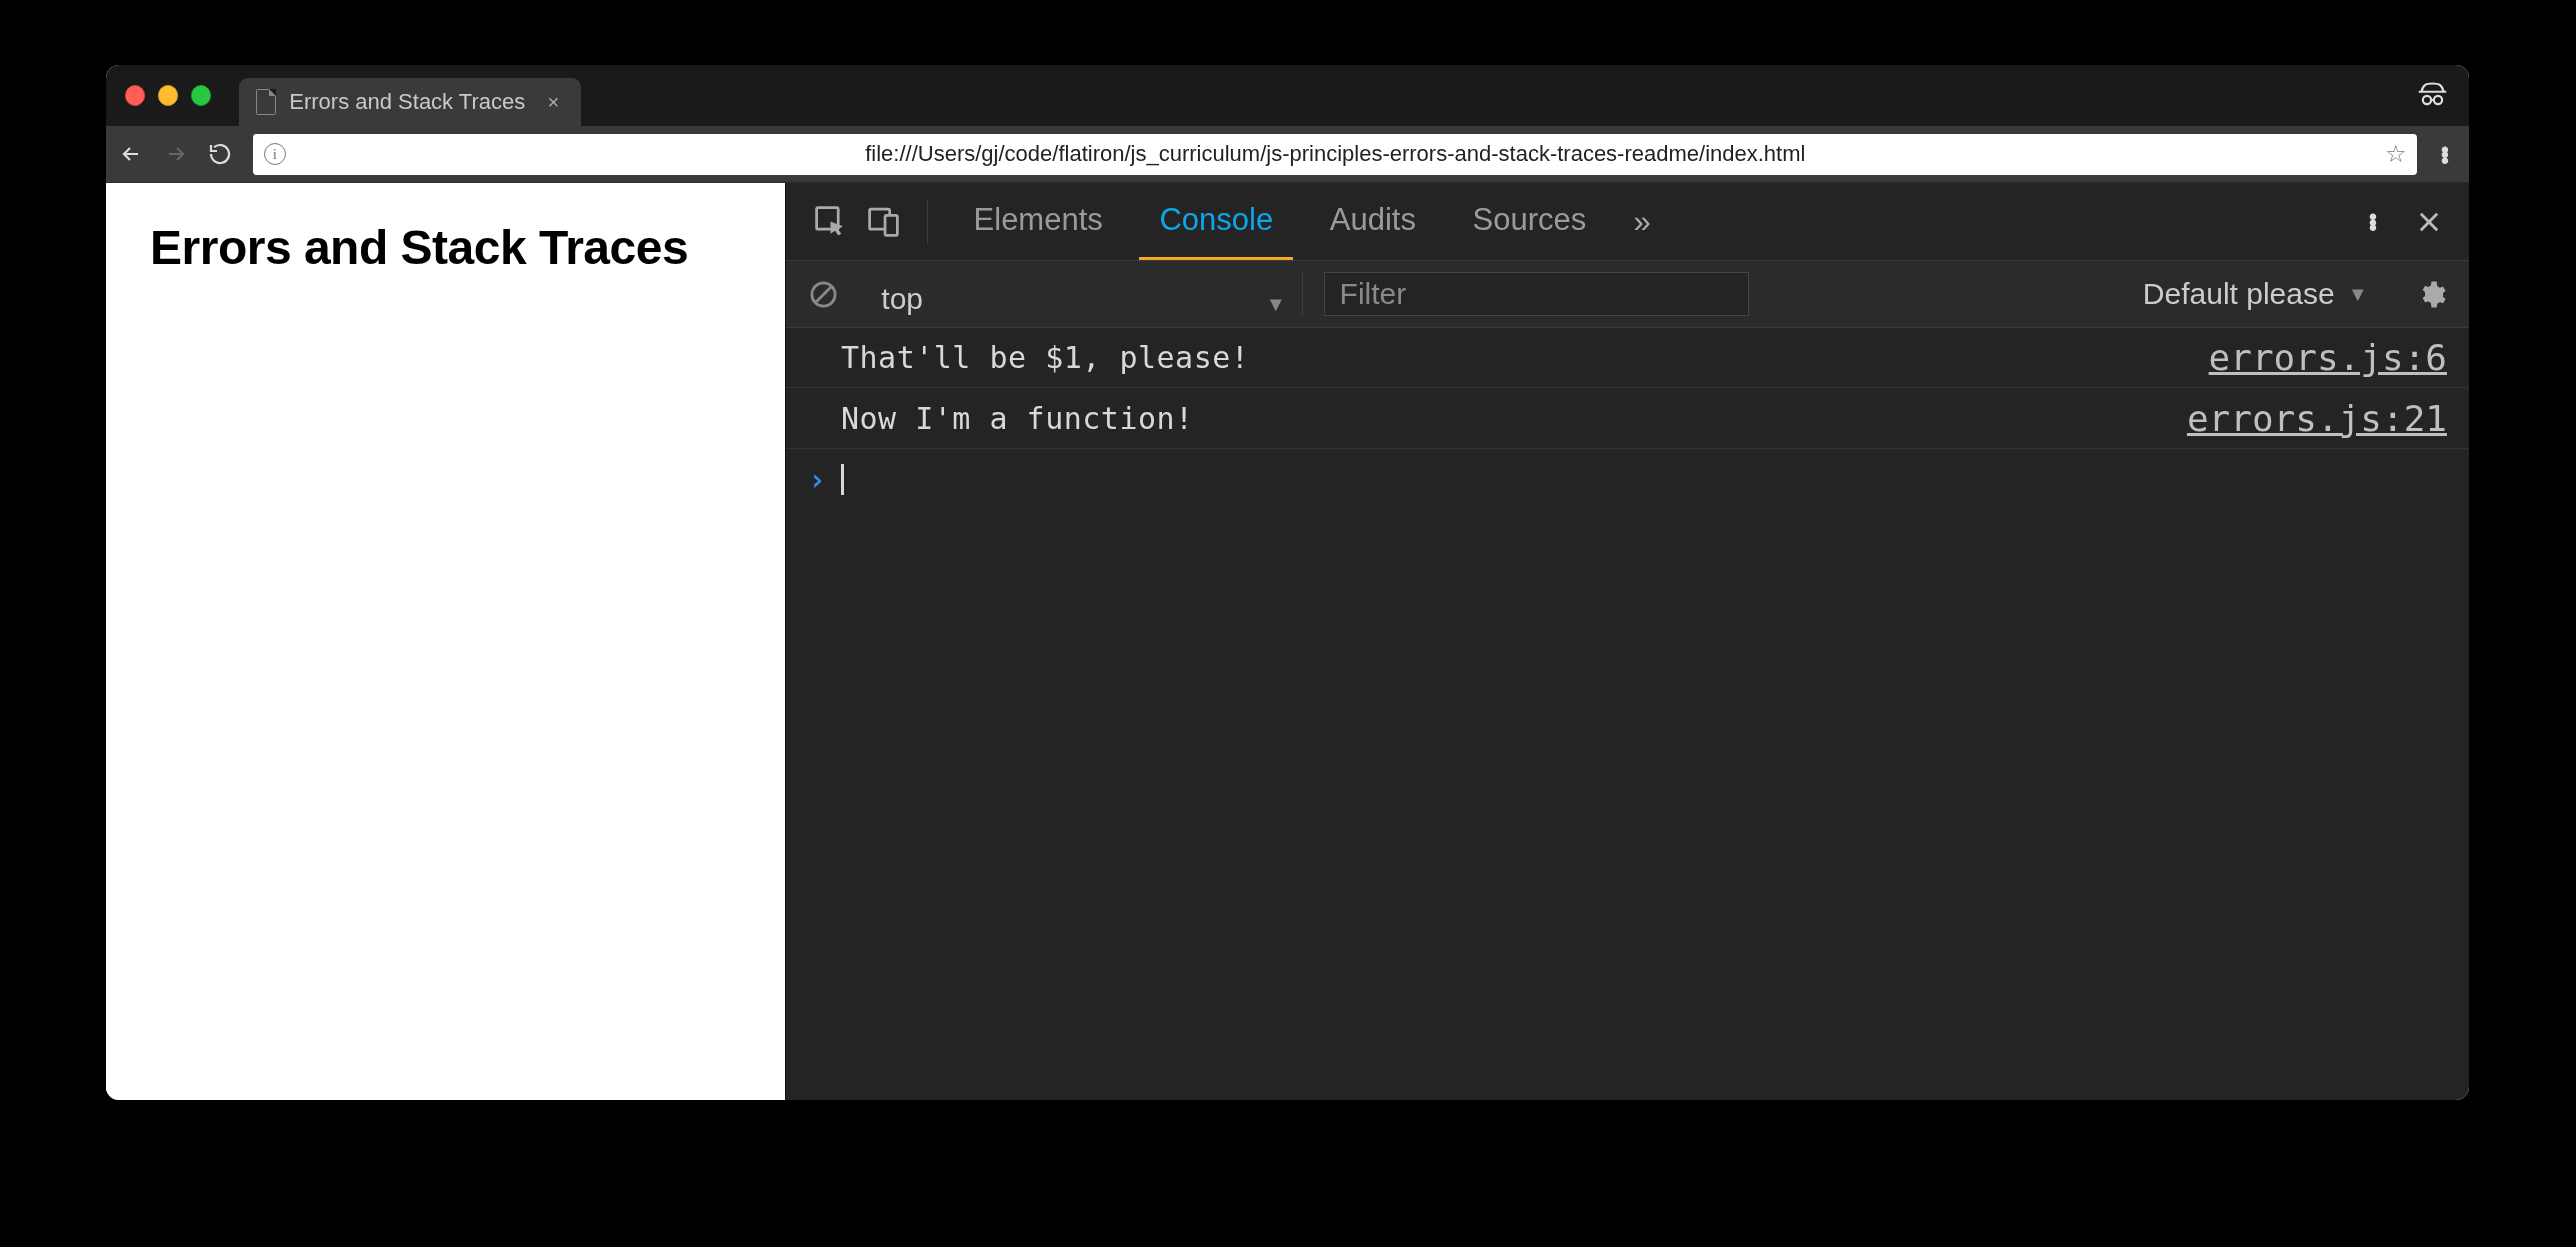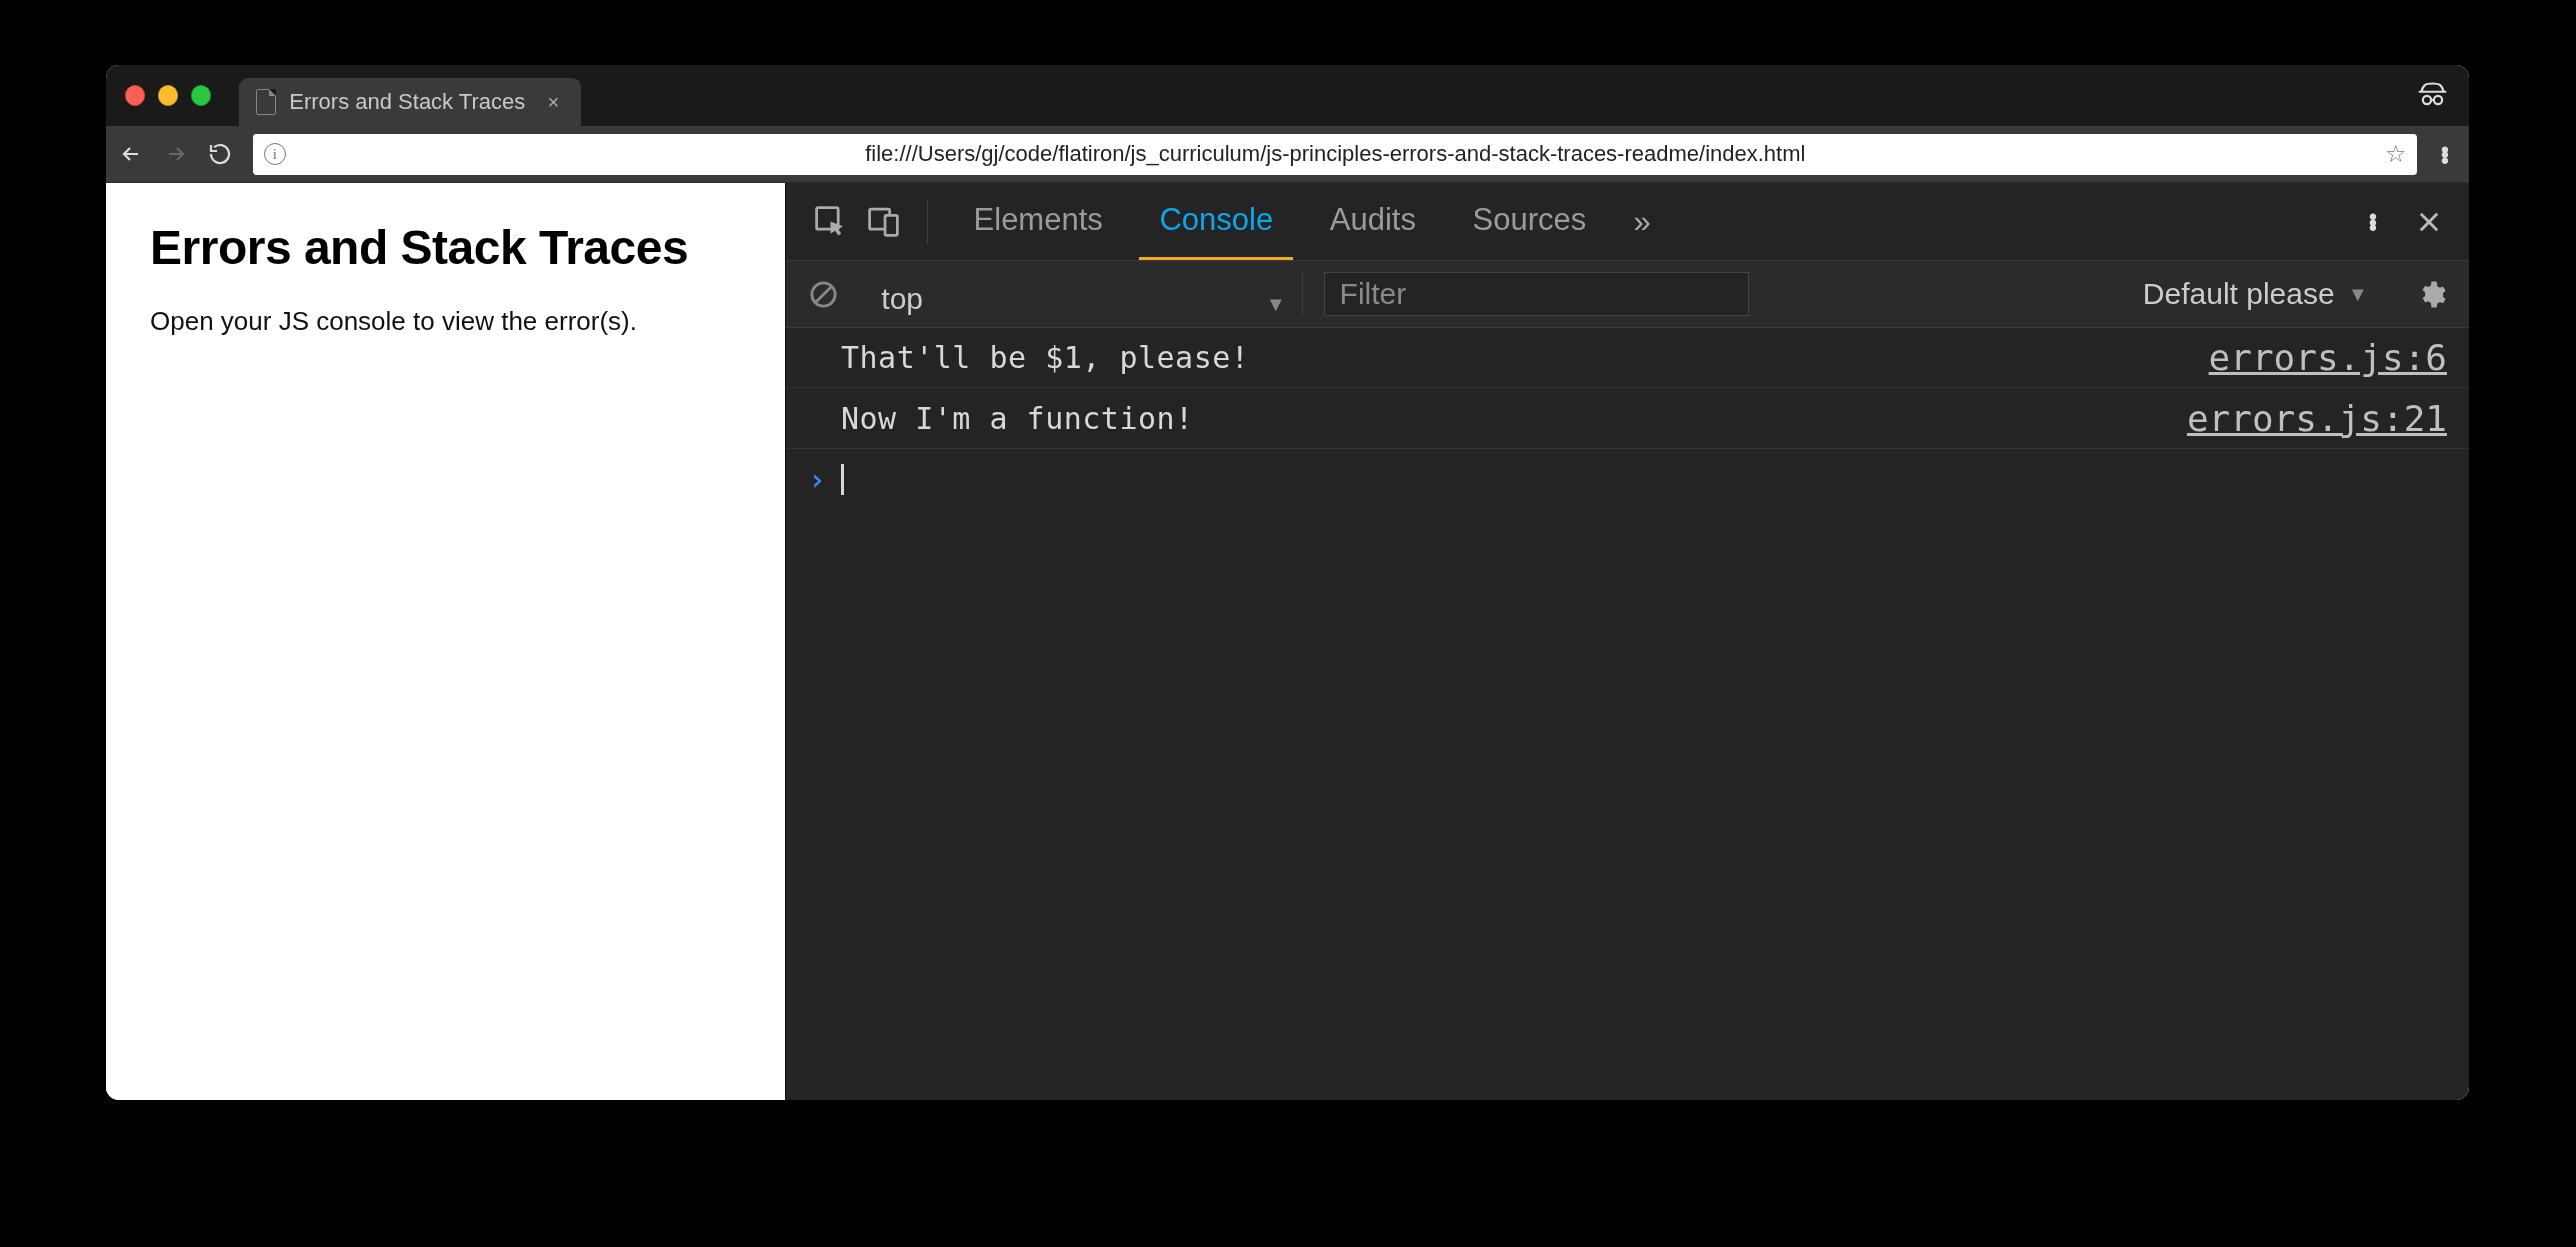--- a/index.html
+++ b/index.html
@@ -238,21 +238,20 @@
         <div>•</div>
           <div>•</div>
           <div>•</div>
       </div>
     </div>
 
     <div class="content">
 
       <div class="page">
         <h1>Errors and Stack Traces</h1>
-        <p>Open your JS console to view the error(s).</p>
       </div>
 
       <div class="devtools">
 
         <div class="dt-tabs">
           <div class="dt-iconbtn">
             <svg width="37" height="37" viewBox="0 0 24 24" fill="none" stroke="#aaa" stroke-width="1.8">
               <rect x="3" y="3" width="14" height="14" rx="1"></rect>
               <path d="M12 12l8 3-3 2 2 3-2 1-2-3-3 2z" fill="#aaa" stroke="none"></path>
             </svg>

